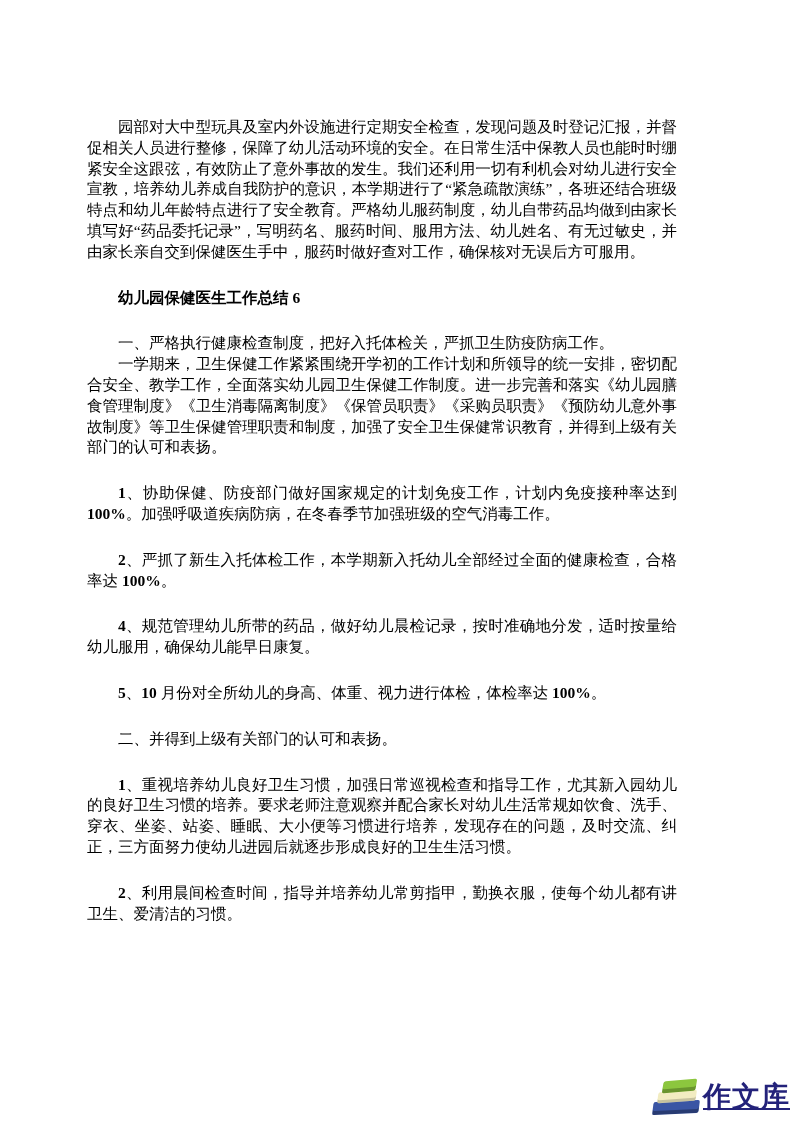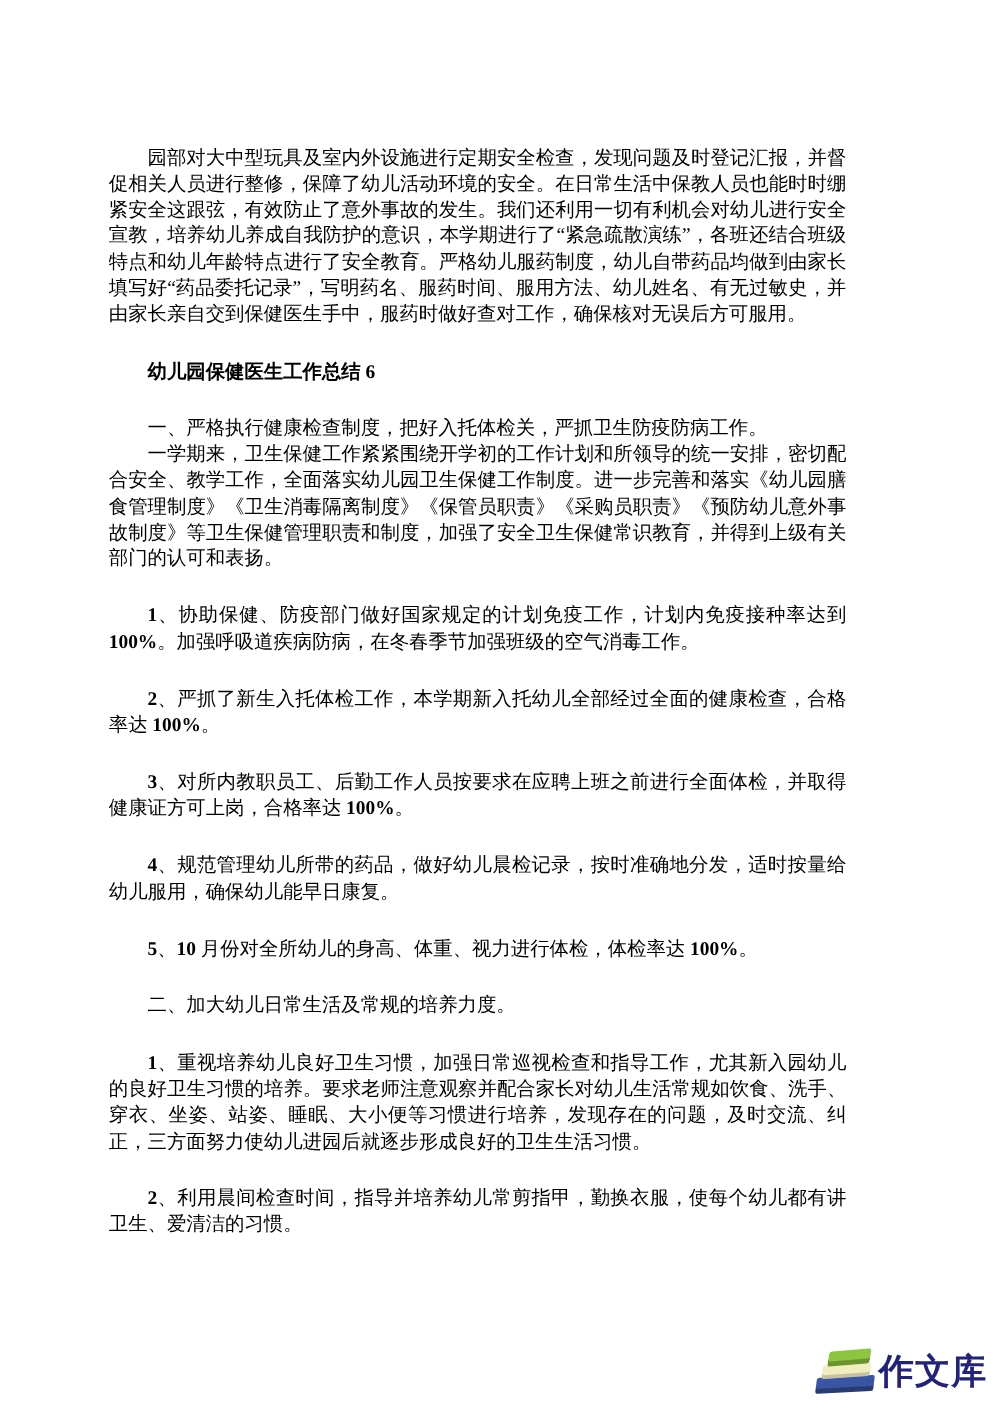--- a/index.html
+++ b/index.html
@@ -81,38 +81,38 @@
     transform: skewX(-10deg) rotate(-3deg);
     box-shadow: inset 0 -4px 0 rgba(0,0,0,0.3);
   }
   .site-name {
     font-family: "Liberation Sans", "DejaVu Sans", sans-serif;
     font-size: 28px;
     font-weight: bold;
     letter-spacing: 1px;
     line-height: 1;
     text-shadow: 1px 1px 0 #ffffff;
+    text-decoration: underline;
   }
 </style>
 </head>
 <body>
 
 <div class="page">
 
   <div class="content">
       <p class="body">园部对大中型玩具及室内外设施进行定期安全检查，发现问题及时登记汇报，并督促相关人员进行整修，保障了幼儿活动环境的安全。在日常生活中保教人员也能时时绷紧安全这跟弦，有效防止了意外事故的发生。我们还利用一切有利机会对幼儿进行安全宣教，培养幼儿养成自我防护的意识，本学期进行了“紧急疏散演练”，各班还结合班级特点和幼儿年龄特点进行了安全教育。严格幼儿服药制度，幼儿自带药品均做到由家长填写好“药品委托记录”，写明药名、服药时间、服用方法、幼儿姓名、有无过敏史，并由家长亲自交到保健医生手中，服药时做好查对工作，确保核对无误后方可服用。</p>
       <p class="heading gap">幼儿园保健医生工作总结 <span class="num">6</span></p>
       <p class="body gap">一、严格执行健康检查制度，把好入托体检关，严抓卫生防疫防病工作。</p>
       <p class="body">一学期来，卫生保健工作紧紧围绕开学初的工作计划和所领导的统一安排，密切配合安全、教学工作，全面落实幼儿园卫生保健工作制度。进一步完善和落实《幼儿园膳食管理制度》《卫生消毒隔离制度》《保管员职责》《采购员职责》《预防幼儿意外事故制度》等卫生保健管理职责和制度，加强了安全卫生保健常识教育，并得到上级有关部门的认可和表扬。</p>
       <p class="body gap"><span class="num">1</span>、协助保健、防疫部门做好国家规定的计划免疫工作，计划内免疫接种率达到 <span class="num">100%</span>。加强呼吸道疾病防病，在冬春季节加强班级的空气消毒工作。</p>
       <p class="body gap"><span class="num">2</span>、严抓了新生入托体检工作，本学期新入托幼儿全部经过全面的健康检查，合格率达 <span class="num">100%</span>。</p>
-      <p class="body gap"><span class="num">3</span>、对所内教职员工、后勤工作人员按要求在应聘上班之前进行全面体检，并取得健康证方可上岗，合格率达 <span class="num">100%</span>。</p>
       <p class="body gap"><span class="num">4</span>、规范管理幼儿所带的药品，做好幼儿晨检记录，按时准确地分发，适时按量给幼儿服用，确保幼儿能早日康复。</p>
       <p class="body gap"><span class="num">5</span>、<span class="num">10</span> 月份对全所幼儿的身高、体重、视力进行体检，体检率达 <span class="num">100%</span>。</p>
-      <p class="body gap">二、加大幼儿日常生活及常规的培养力度。</p>
+      <p class="body gap">二、并得到上级有关部门的认可和表扬。</p>
       <p class="body gap"><span class="num">1</span>、重视培养幼儿良好卫生习惯，加强日常巡视检查和指导工作，尤其新入园幼儿的良好卫生习惯的培养。要求老师注意观察并配合家长对幼儿生活常规如饮食、洗手、穿衣、坐姿、站姿、睡眠、大小便等习惯进行培养，发现存在的问题，及时交流、纠正，三方面努力使幼儿进园后就逐步形成良好的卫生生活习惯。</p>
       <p class="body gap"><span class="num">2</span>、利用晨间检查时间，指导并培养幼儿常剪指甲，勤换衣服，使每个幼儿都有讲卫生、爱清洁的习惯。</p>
     </div>
 
   <div class="watermark">
     <span class="books">
       <span class="book book-bot" style="background: rgb(58, 85, 164);"></span>
       <span class="book book-mid" style="background: rgb(242, 236, 193);"></span>
       <span class="book book-top" style="background: rgb(140, 198, 62);"></span>
     </span>

